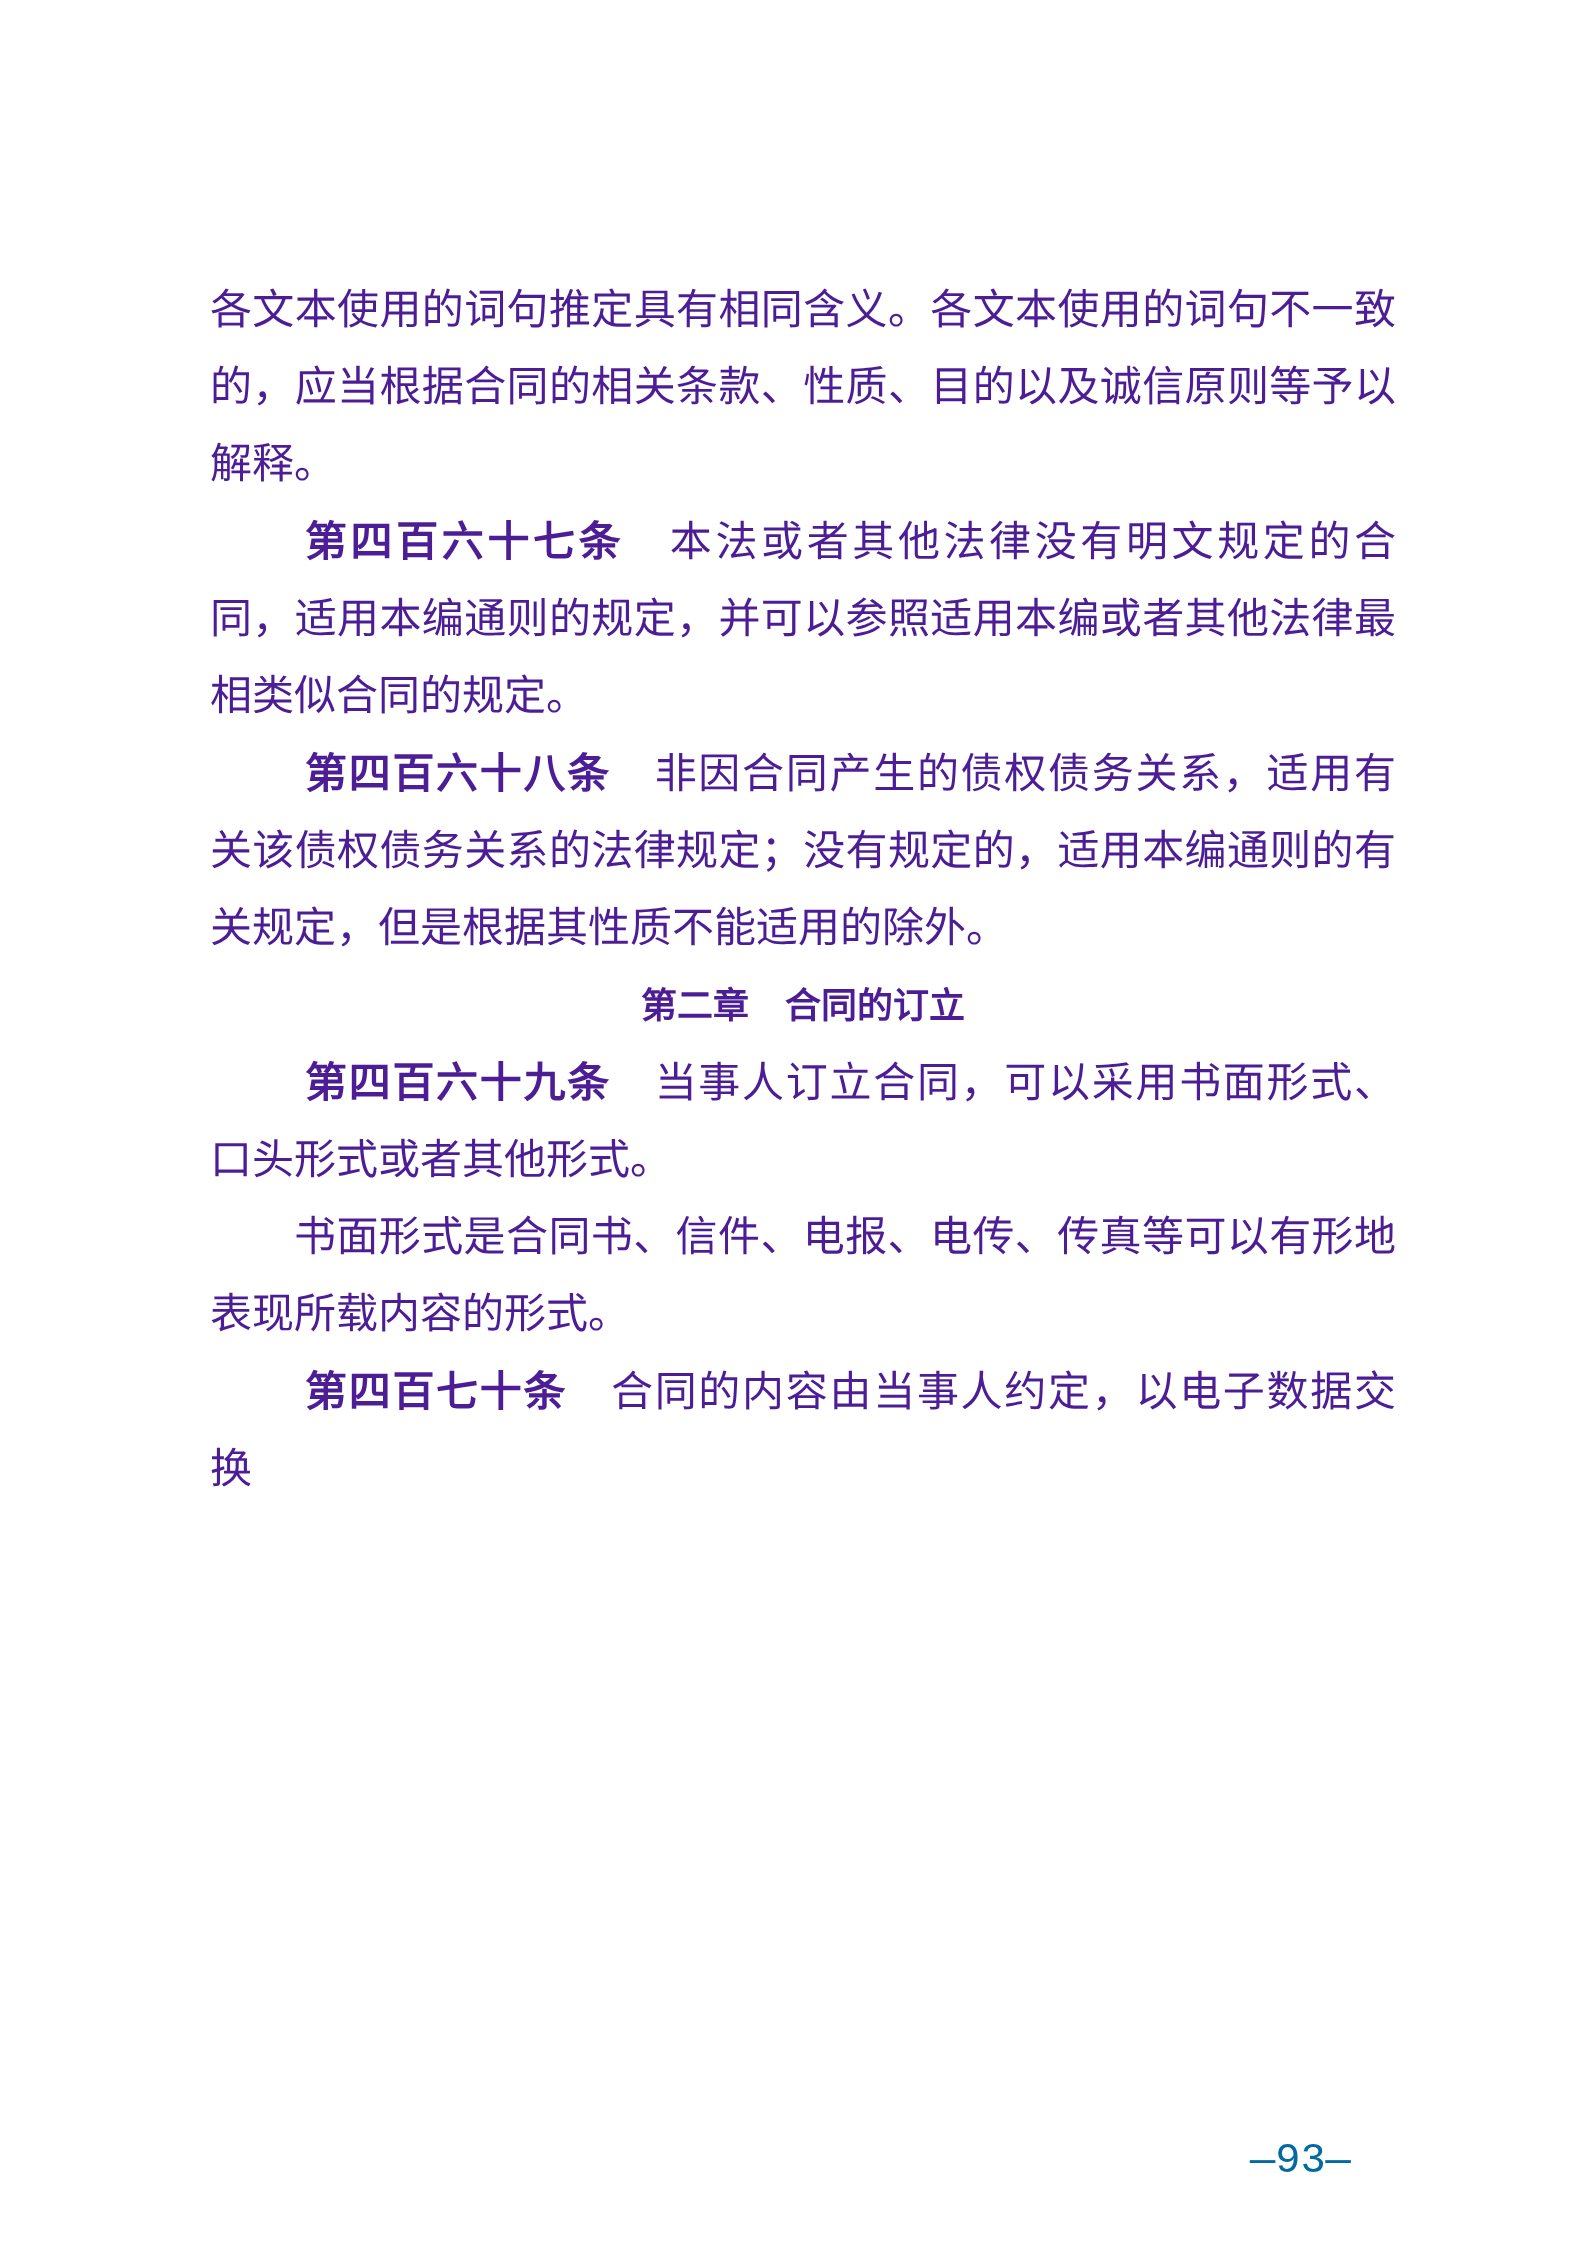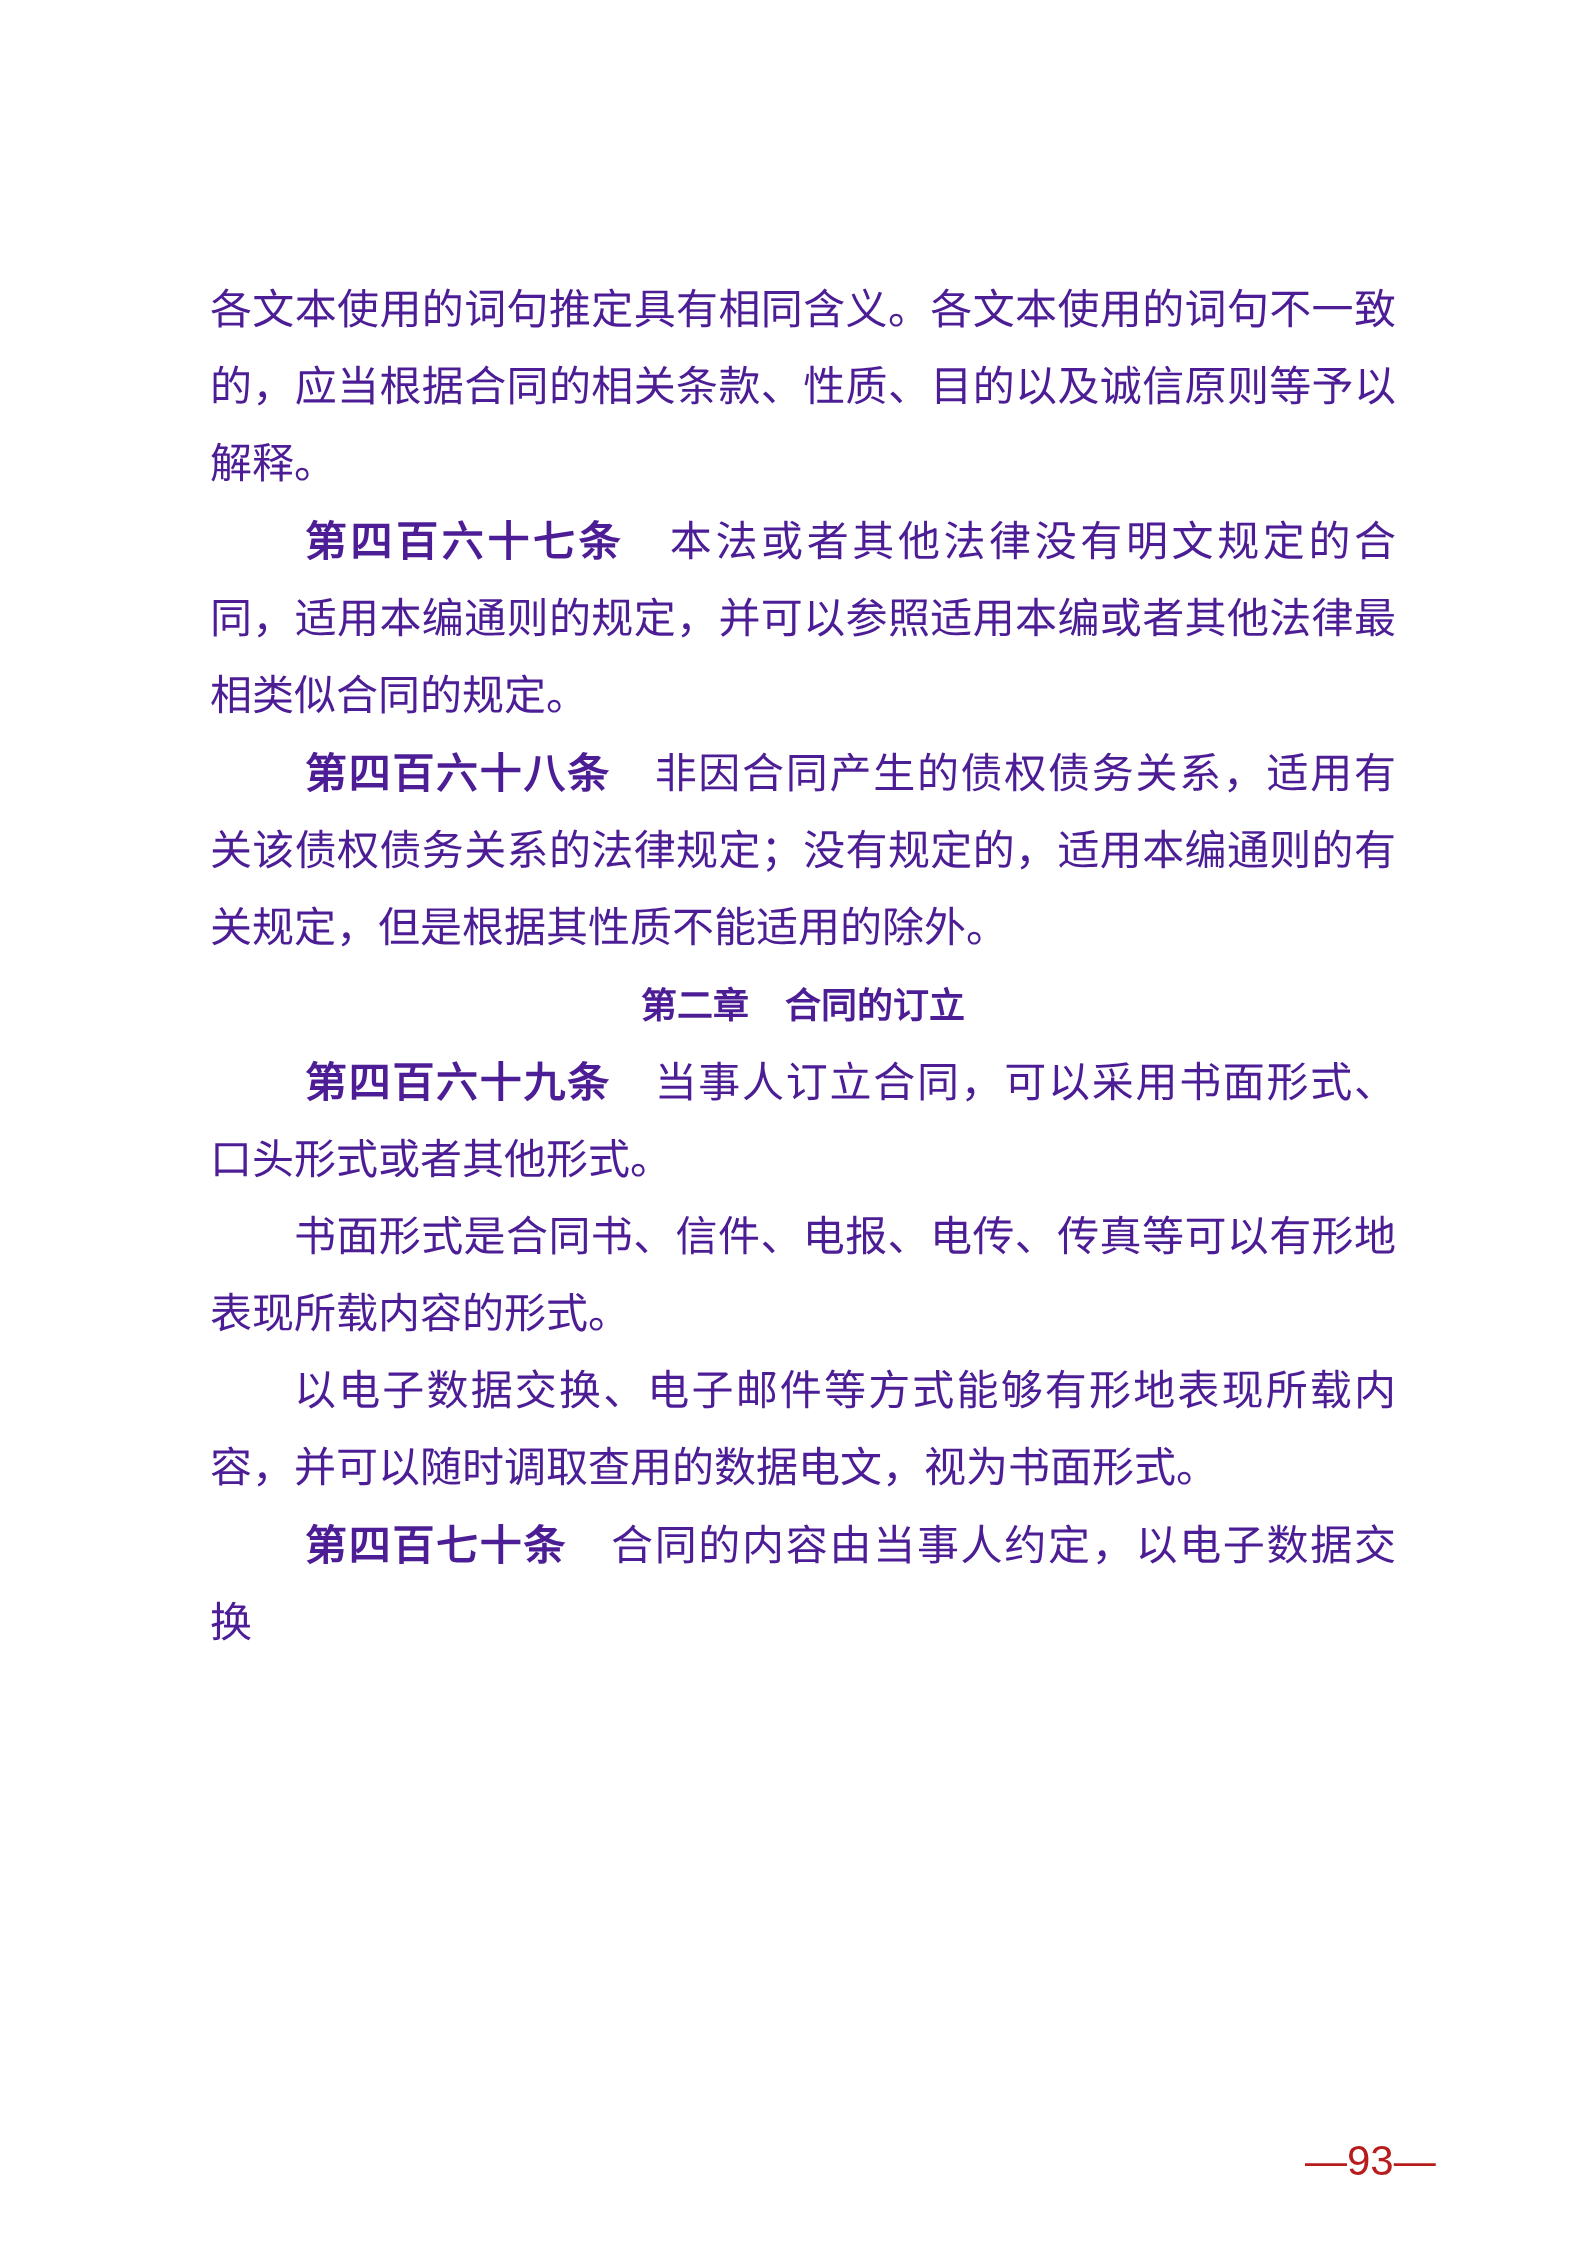--- a/index.html
+++ b/index.html
@@ -43,26 +43,26 @@
     margin: 77px 0;
     text-align: center;
     text-indent: 0;
     font-family: "Liberation Sans", sans-serif;
     font-weight: 700;
     font-size: 36px;
     line-height: 77px;
   }
   .page-number {
     position: absolute;
-    left: 1305px;
+    left: 1250px;
     top: 2138px;
-    font-family: Liberation Sans, sans-serif;
+    font-family: Liberation Mono, monospace;
     font-size: 42px;
     line-height: 46px;
-    color: #b91c1c;
+    color: #0369a1;
     white-space: nowrap;
   }
 </style>
 </head>
 <body>
 
 <div class="page">
 
   <div class="content">
 
@@ -78,21 +78,20 @@
     </p>
 
     <p class="chapter-heading">第二章　合同的订立</p>
 
     <p class="para-indent">
       <span class="article-num">第四百六十九条</span><span>　当事人订立合同，可以采用书面形式、口头形式或者其他形式。</span>
     </p>
 
     <p class="para-indent">书面形式是合同书、信件、电报、电传、传真等可以有形地表现所载内容的形式。</p>
 
-    <p class="para-indent">以电子数据交换、电子邮件等方式能够有形地表现所载内容，并可以随时调取查用的数据电文，视为书面形式。</p>
 
     <p class="para-indent">
       <span class="article-num">第四百七十条</span><span>　合同的内容由当事人约定，以电子数据交换</span>
     </p>
 
   </div>
 
   <div class="page-number">—93—</div>
 
 </div>

